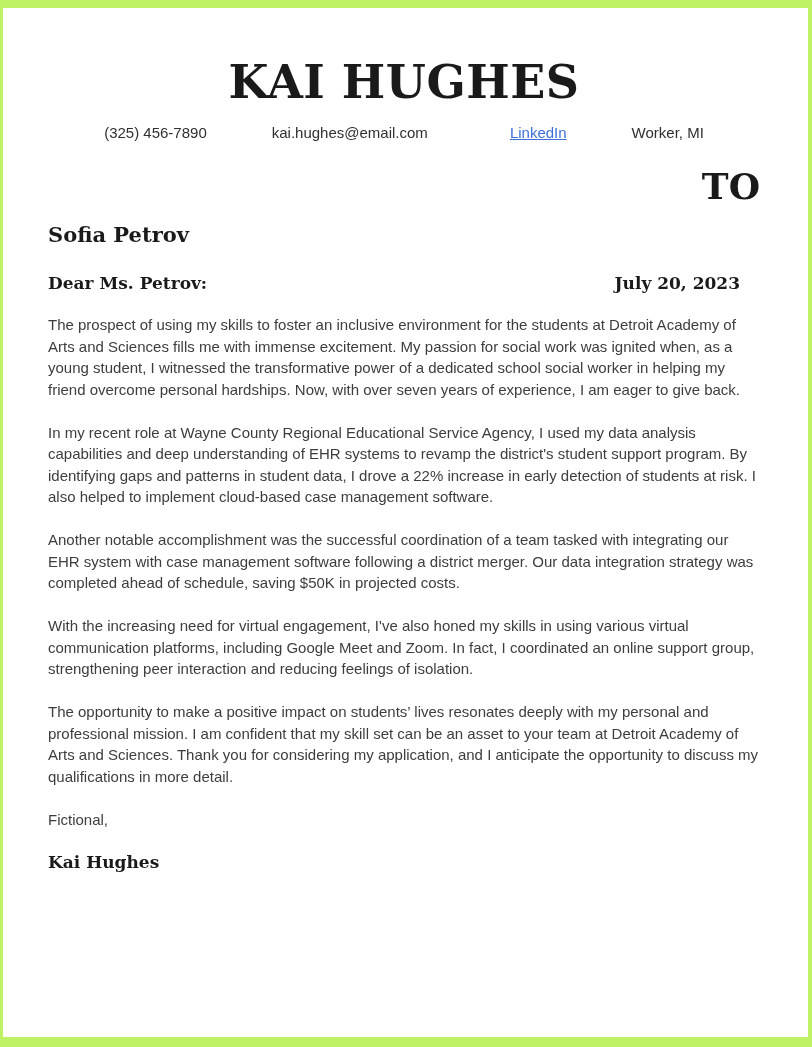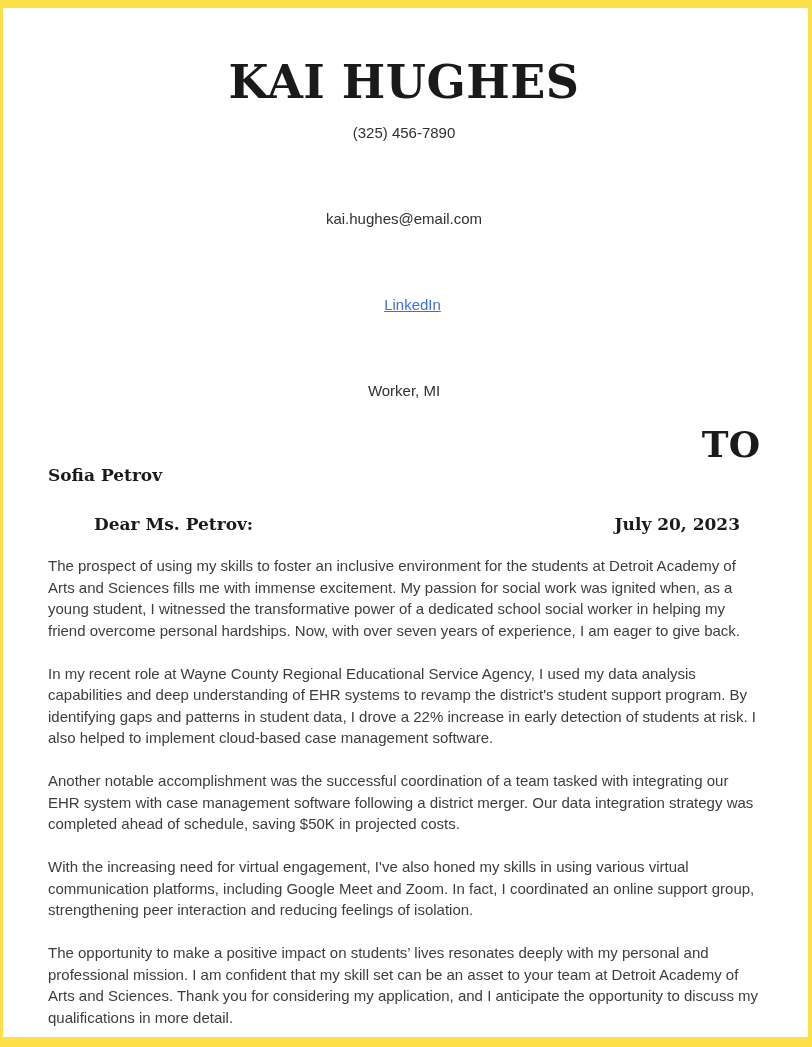--- a/index.html
+++ b/index.html
@@ -41,41 +41,40 @@
     color: #2b2b2b;
   }
   .contact-row {
     margin-top: 13px;
     display: flex;
     justify-content: center;
     gap: 65px;
     font-size: 15px;
     line-height: 21px;
     color: #303030;
-    flex-direction: column;
   }
   .contact-row a.link {
     text-decoration: underline;
     cursor: pointer;
   }
   
   .to-heading {
     margin-top: 24px;
     font-family: "DejaVu Serif", serif;
     font-weight: 700;
     font-size: 36px;
     line-height: 1.1;
     color: #1a1a1a;
     text-align: right;
   }
   .recipient-name {
-    margin-top: 1px;
+    margin-top: 18px;
     font-family: "DejaVu Serif", serif;
     font-weight: 700;
-    font-size: 17px;
+    font-size: 21px;
     line-height: 21px;
     color: #1a1a1a;
   }
   .address-line {
     font-size: 15px;
     line-height: 21px;
     color: #3d3d3d;
   }
   
   .salutation-row {
@@ -83,21 +82,20 @@
     display: flex;
     justify-content: space-between;
     align-items: baseline;
   }
   .salutation, .letter-date {
     font-family: "DejaVu Serif", serif;
     font-weight: 700;
     font-size: 17px;
     line-height: 21px;
     color: #1a1a1a;
-    margin-left: 46px;
   }
   .letter-date { padding-right: 20px; }
   
   .letter-body { margin-top: 20px; }
   .letter-body p {
     font-size: 15px;
     line-height: 21.5px;
     color: #3d3d3d;
     margin-bottom: 21.5px;
   }
@@ -111,21 +109,21 @@
     font-family: "DejaVu Serif", serif;
     font-weight: 700;
     font-size: 17px;
     line-height: 21.5px;
     color: #1a1a1a;
   }
 </style>
 </head>
 <body>
 
-<div class="frame" style="background: #fde047;">
+<div class="frame" style="background: #bef264;">
   <div class="page">
     <div class="content">
 
       <div class="header">
         <div class="name">KAI HUGHES</div>
         <div class="contact-row">
           <span>(325) 456-7890</span>
           <span>kai.hughes@email.com</span>
           <a class="link" style="color: rgb(60, 112, 217); margin-left: 17px;">LinkedIn</a>
           <span>Worker, MI</span>

